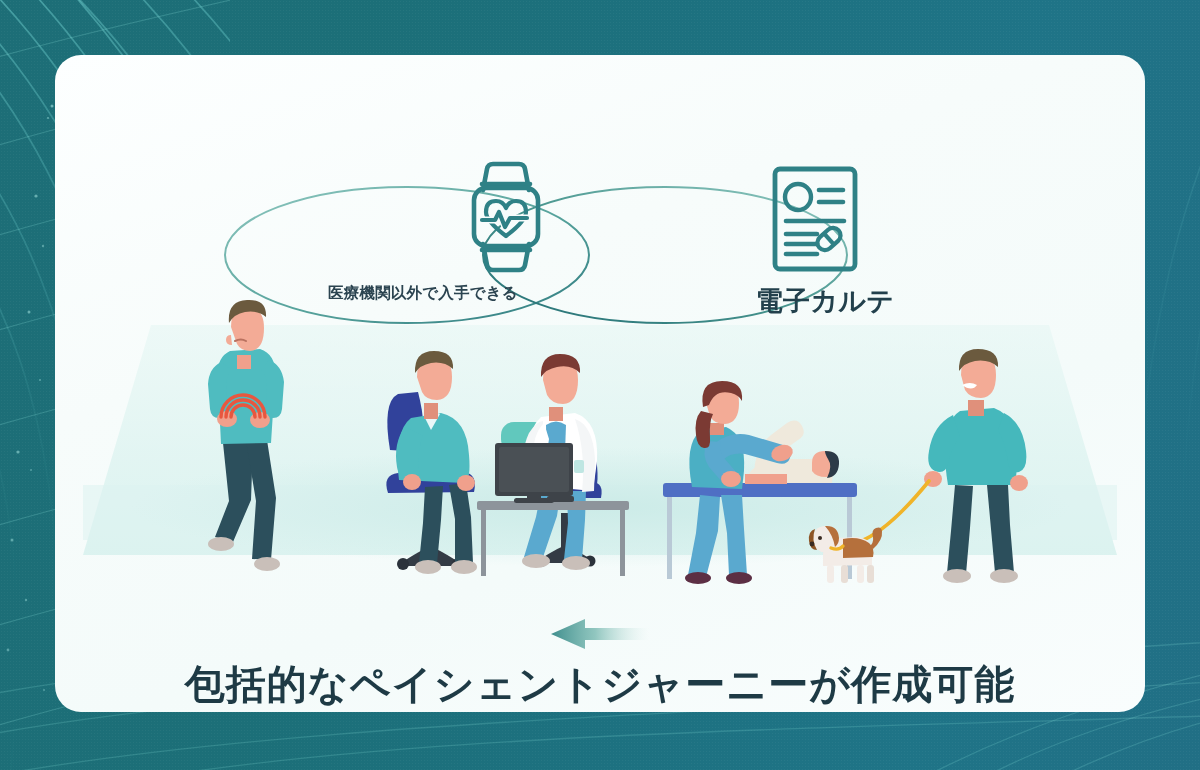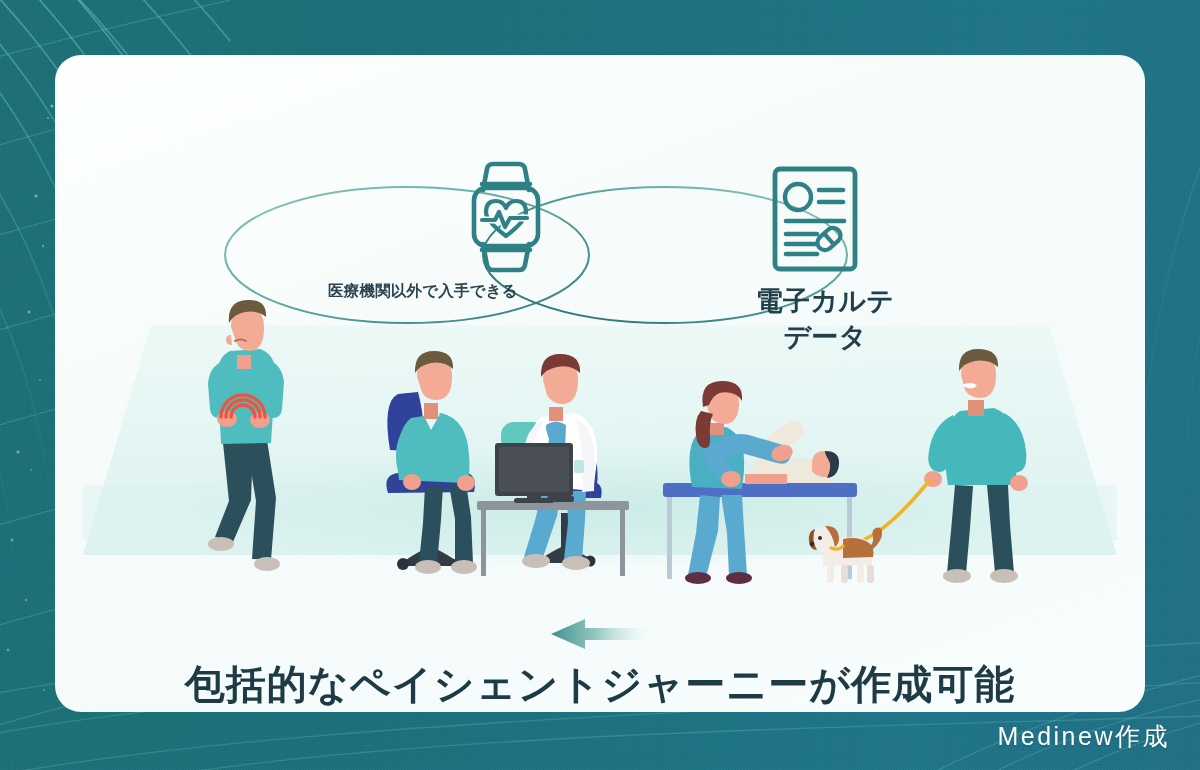--- a/index.html
+++ b/index.html
@@ -32,21 +32,21 @@
 
   
   .venn{position:absolute;left:0;top:0;width:1090px;height:657px;}
 
   
   .lbl{position:absolute;text-align:center;color:#243b45;line-height:1.25;
        font-family:"Liberation Sans","DejaVu Sans",sans-serif;}
   .lbl-small{font-size:15.5px;font-weight:600;letter-spacing:.2px;color:#2b4450;}
   .lbl-big{font-size:27px;font-weight:700;letter-spacing:.3px;color:#22404c;margin-top:3px;}
 
-  #label-left{left:203px;top:228px;width:330px;font-family:Liberation Mono, monospace;}
+  #label-left{left:203px;top:228px;width:330px;}
   #label-right{left:645px;top:226px;width:250px;text-align:center;}
   #label-right .lbl-big{font-size:27px;line-height:1.32;}
 
   
   .icon-watch{position:absolute;left:397px;top:103px;}
   .icon-record{position:absolute;left:712px;top:108px;}
 
   
   .scene{position:absolute;left:0;top:0;width:1090px;height:657px;}
 
@@ -222,21 +222,20 @@
           <rect x="-13" y="-7.5" width="26" height="15" rx="7.5" fill="none" stroke="#2f8186" stroke-width="4.2"></rect>
           <line x1="0" y1="-7.5" x2="0" y2="7.5" stroke="#2f8186" stroke-width="4.2"></line>
         </g>
       </svg>
 
       <div class="lbl" id="label-left">
         <div class="lbl-small">医療機関以外で入手できる</div>
       </div>
       <div class="lbl" id="label-right">
         <div class="lbl-big">電子カルテ</div>
-        <div class="lbl-big" style="margin-top:0">データ</div>
       </div>
 
       <svg class="scene" viewBox="0 0 1090 657">
 
         <g>
 
           <path d="M168,388 l6,58 l-14,36 l18,5 l18,-42 l2,-57 Z" fill="#2c4f5c"></path>
           <path d="M191,386 l10,60 l-4,58 l19,1 l5,-62 l-9,-58 Z" fill="#2c4f5c"></path>
           <ellipse cx="166" cy="489" rx="13" ry="7" fill="#c9bfb9"></ellipse>
           <ellipse cx="212" cy="509" rx="13" ry="7" fill="#c9bfb9"></ellipse>
@@ -438,15 +437,14 @@
               <stop offset="100%" stop-color="#cfe9e4" stop-opacity="0"></stop>
             </linearGradient>
           </defs>
           <path d="M98,17 L64,2 L64,11 L0,11 L0,23 L64,23 L64,32 Z" fill="url(#arrR)"></path>
         </svg>
       </div>
 
     </div>
   </div>
 
-  <div class="watermark">Medinew作成</div>
 
 </div>
 
 </body></html>

